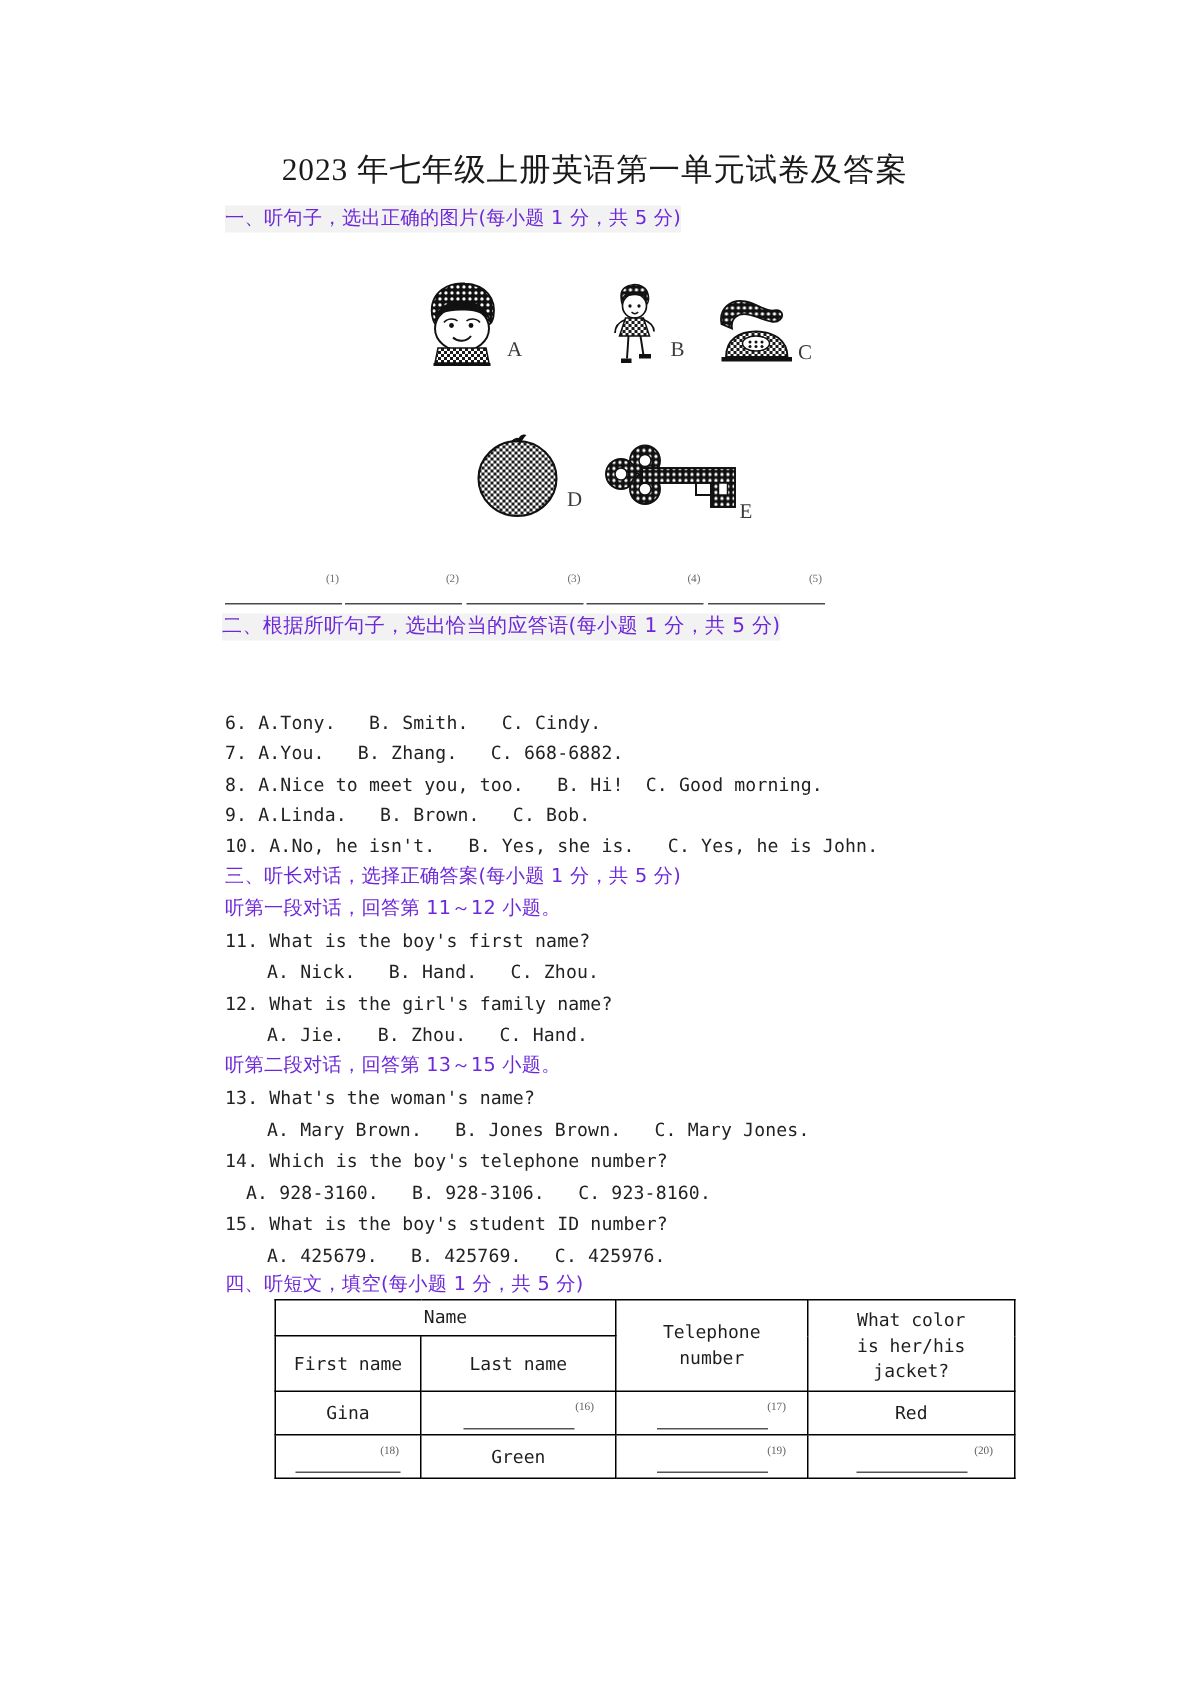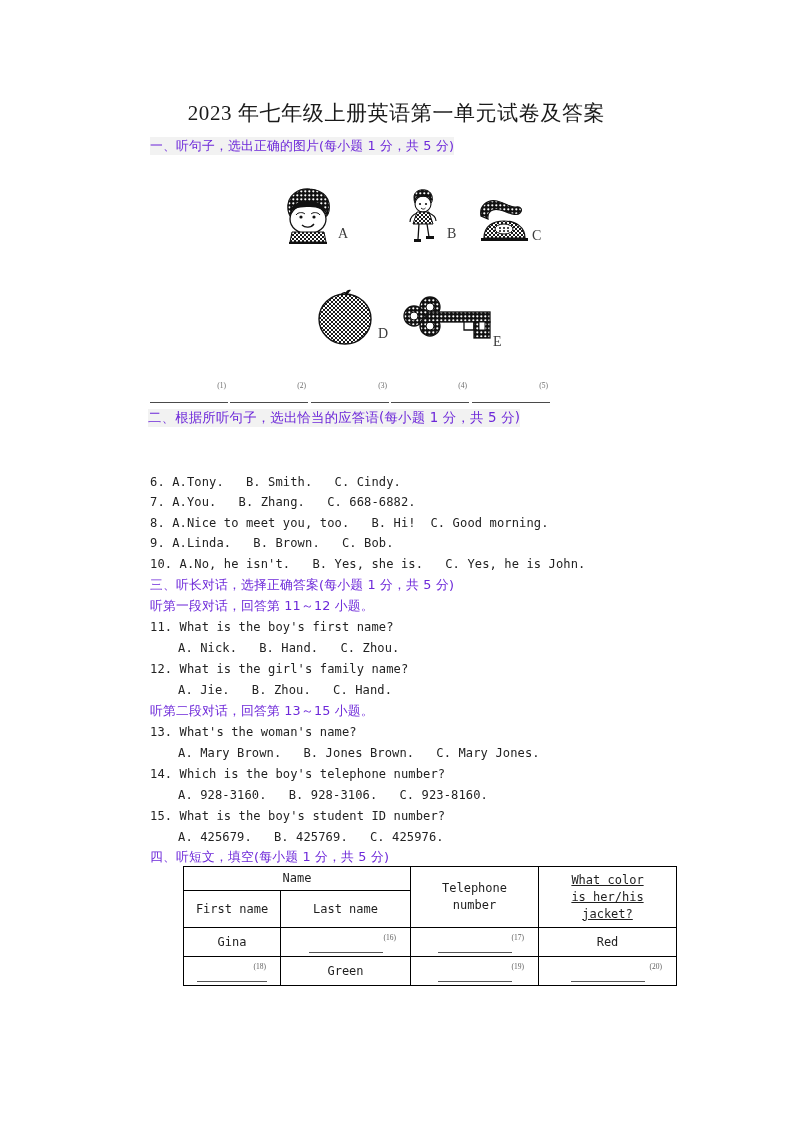--- a/index.html
+++ b/index.html
@@ -282,39 +282,39 @@
   <div class="tx en" style="left:150px; top:618px;">11. What is the boy's first name?</div>
   <div class="tx en" style="left:178px; top:639px;">A. Nick.   B. Hand.   C. Zhou.</div>
   <div class="tx en" style="left:150px; top:660px;">12. What is the girl's family name?</div>
   <div class="tx en" style="left:178px; top:681px;">A. Jie.   B. Zhou.   C. Hand.</div>
 
   <div class="tx cn" style="left:150px; top:702px;">听第二段对话，回答第 13～15 小题。</div>
 
   <div class="tx en" style="left:150px; top:723px;">13. What's the woman's name?</div>
   <div class="tx en" style="left:178px; top:744px;">A. Mary Brown.   B. Jones Brown.   C. Mary Jones.</div>
   <div class="tx en" style="left:150px; top:765px;">14. Which is the boy's telephone number?</div>
-  <div class="tx en" style="left:178px; top:786px;">A. 928-3160.   B. 928-3106.   C. 923-8160.</div>
+  <div class="tx en" style="left:164px; top:786px;">A. 928-3160.   B. 928-3106.   C. 923-8160.</div>
   <div class="tx en" style="left:150px; top:807px;">15. What is the boy's student ID number?</div>
   <div class="tx en" style="left:178px; top:828px;">A. 425679.   B. 425769.   C. 425976.</div>
 
   <div class="tx cn" style="left:150px; top:848px;">四、听短文，填空(每小题 1 分，共 5 分)</div>
 
   <table class="tbl">
     <colgroup>
       <col style="width:97px">
       <col style="width:130px">
       <col style="width:128px">
       <col style="width:138px">
     </colgroup>
     <tbody>
       <tr>
         <td colspan="2" style="height:19px;">Name</td>
         <td rowspan="2" style="white-space:pre-line;">Telephone
 number</td>
-        <td rowspan="2" style="white-space:pre-line;text-decoration:underline;">What color
+        <td rowspan="2" style="white-space:pre-line;">What color
 is her/his
 jacket?</td>
       </tr>
       <tr>
         <td style="height:32px;">First name</td>
         <td>Last name</td>
       </tr>
       <tr>
         <td style="height:24px;">Gina</td>
         <td class="cell-blank">

